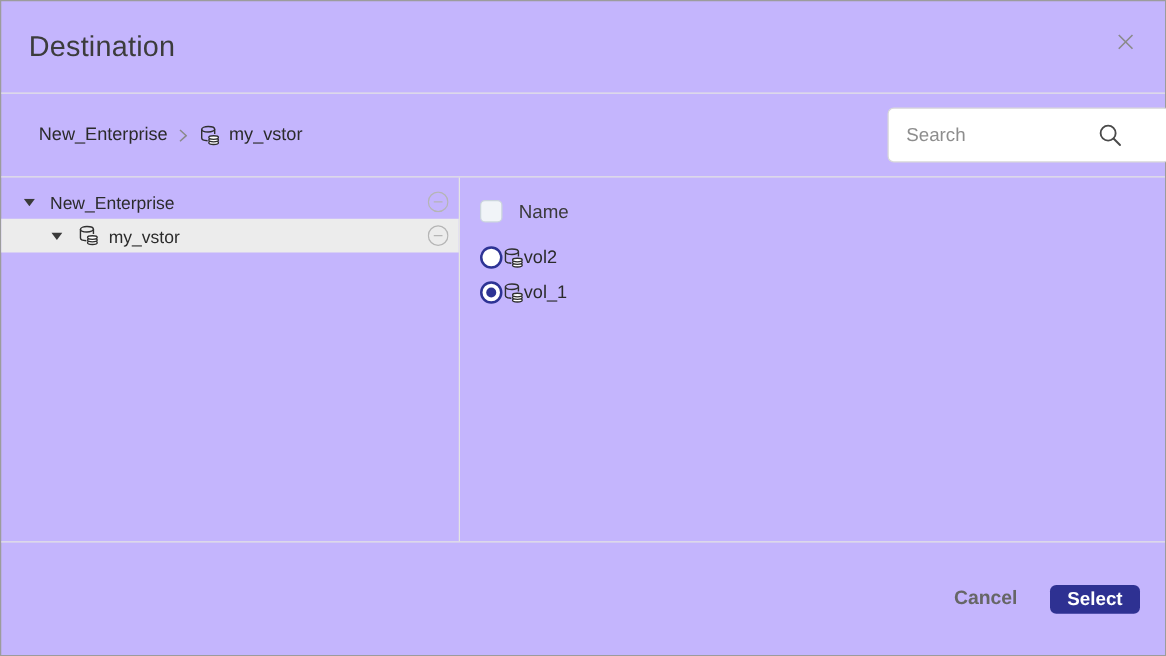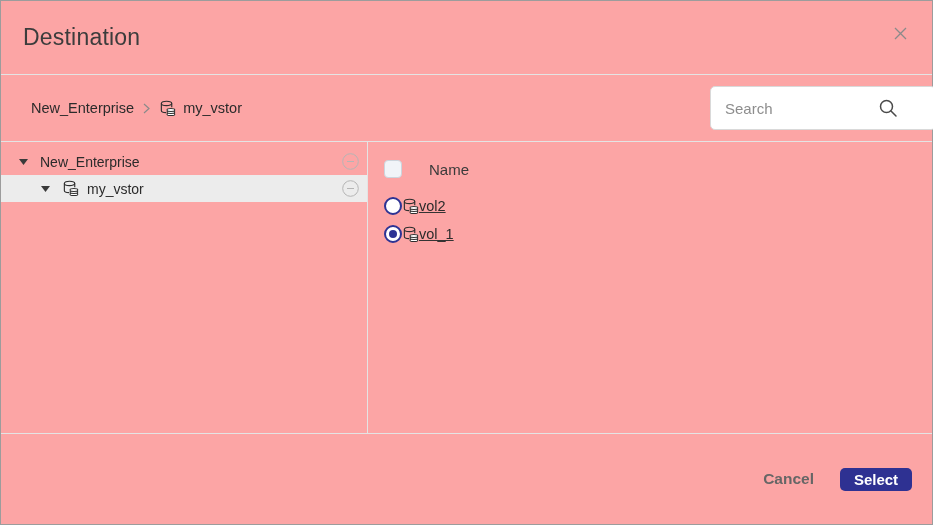--- a/index.html
+++ b/index.html
@@ -1,18 +1,18 @@
 <!DOCTYPE html>
 <html><head>
 <meta charset="utf-8">
 <style>
   * { margin:0; padding:0; box-sizing:border-box; }
   html,body { background:#fff; font-family:"Liberation Sans", sans-serif; }
   .dialog {
-    width:933px; height:525px; background:#fca5a5;
+    width:933px; height:525px; background:#c4b5fd;
     border:1px solid #9c9c9c; display:flex; flex-direction:column;
     color:#333;
   }
   
   .dlg-header { height:74px; flex:0 0 74px; border-bottom:1px solid #e4e4e4;
     display:flex; align-items:center; justify-content:space-between; padding:0 20px 0 22px; }
   .dlg-title { font-size:23px; font-weight:400; color:#3c3c3c; letter-spacing:.2px; }
   .close-btn { background:none; border:none; cursor:pointer; display:flex; align-items:center;
     padding:4px; margin-top:-8px; }
   
@@ -36,25 +36,25 @@
   .tree-row { height:27px; display:flex; align-items:center; padding:0 8px 0 18px;
     font-size:14px; color:#2b2b2b; cursor:pointer; }
   .tree-row.selected { background:#ececec; }
   .tree-row.level-1 { padding-left:40px; }
   .caret { width:9px; height:6px; margin-right:12px; flex:0 0 auto; display:flex; }
   .tree-db { margin-right:8px; display:flex; }
   .tree-label { flex:1 1 auto; }
   .minus-btn { background:none; border:none; cursor:pointer; display:flex; padding:0; }
   
   .list-panel { flex:1 1 auto; padding:10px 0 0 16px; }
-  .list-header { display:flex; align-items:center; height:34px; gap:27px; margin-bottom:6px; }
+  .list-header { display:flex; align-items:center; height:34px; gap:13px; margin-bottom:6px; }
   .checkbox { width:18px; height:18px; border:1px solid #ccd5dd; background:#f1f4f8;
     border-radius:4px; cursor:pointer; }
   .name-label { font-size:15px; color:#3a3a3a; }
-  .list-row { display:flex; align-items:center; height:28px; gap:0; cursor:pointer;text-decoration:underline; }
+  .list-row { display:flex; align-items:center; height:28px; gap:0; cursor:pointer; }
   .radio { width:18px; height:18px; border-radius:50%; border:2px solid #2d3394;
     background:#fff; position:relative; flex:0 0 auto; cursor:pointer; }
   .radio.checked::after { content:""; position:absolute; left:3px; top:3px;
     width:8px; height:8px; border-radius:50%; background:#2d3394; }
   .row-label { font-size:14.5px; color:#2b2b2b; }
   .row-db { display:flex; }
   
   .footer { height:91px; flex:0 0 91px; border-top:1px solid #e4e4e4;
     display:flex; align-items:center; justify-content:flex-end; gap:26px; padding-right:20px;padding-left:40px; }
   .cancel-btn { background:none; border:none; cursor:pointer; font-family:inherit;

